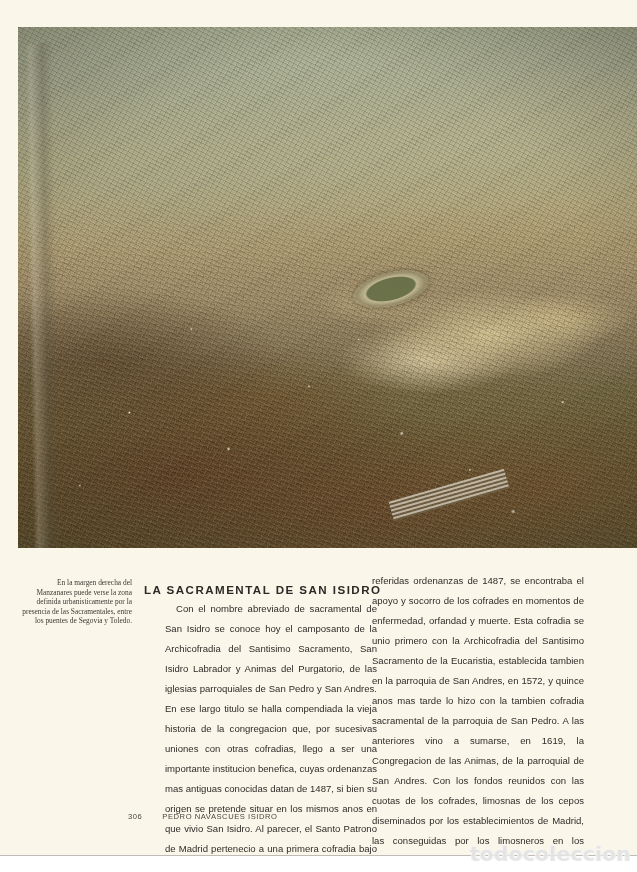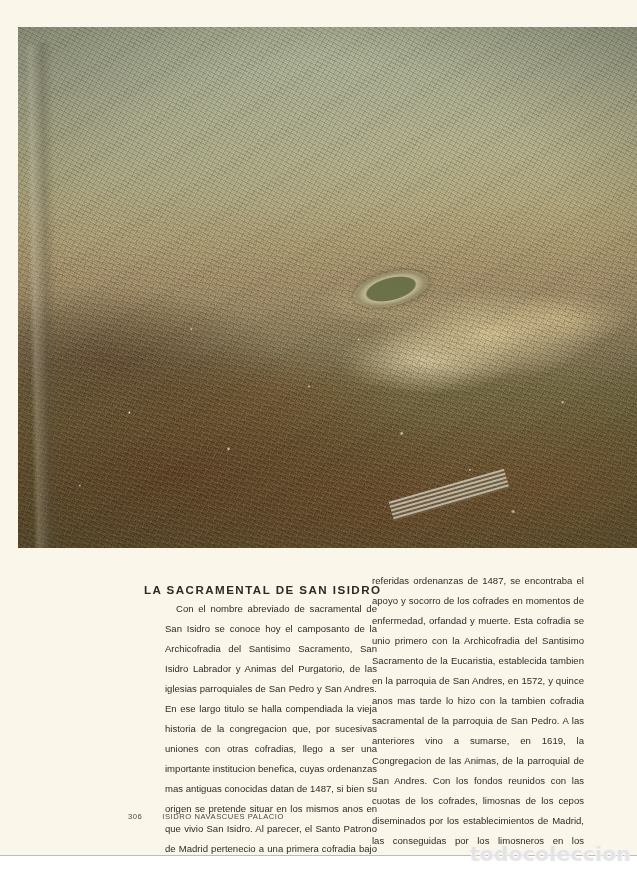--- a/index.html
+++ b/index.html
@@ -244,28 +244,29 @@
     <div class="photo-layer grain-a"></div>
     <div class="photo-layer grain-b"></div>
     <div class="photo-layer corridor"></div>
     <div class="photo-layer corridor2"></div>
     <div class="stadium"></div>
     <div class="photo-layer roofs"></div>
     <div class="sheds"></div>
     <div class="photo-layer vignette"></div>
   </div>
 
+  <div id="caption">En la margen derecha del Manzanares puede verse la zona definida urbanisticamente por la presencia de las Sacramentales, entre los puentes de Segovia y Toledo.</div>
 
   <h1 id="heading">LA SACRAMENTAL DE SAN ISIDRO</h1>
 
   <div class="col" id="col-left">Con el nombre abreviado de sacramental de San Isidro se conoce hoy el camposanto de la Archicofradia del Santisimo Sacramento, San Isidro Labrador y Animas del Purgatorio, de las iglesias parroquiales de San Pedro y San Andres. En ese largo titulo se halla compendiada la vieja historia de la congregacion que, por sucesivas uniones con otras cofradias, llego a ser una importante institucion benefica, cuyas ordenanzas mas antiguas conocidas datan de 1487, si bien su origen se pretende situar en los mismos anos en que vivio San Isidro. Al parecer, el Santo Patrono de Madrid pertenecio a una primera cofradia bajo la advocacion mariana y que luego fue conocida como de los Isidros o Labradores. Entre sus fines religiosos y humanitarios, segun las</div>
 
   <div class="col" id="col-right">referidas ordenanzas de 1487, se encontraba el apoyo y socorro de los cofrades en momentos de enfermedad, orfandad y muerte. Esta cofradia se unio primero con la Archicofradia del Santisimo Sacramento de la Eucaristia, establecida tambien en la parroquia de San Andres, en 1572, y quince anos mas tarde lo hizo con la tambien cofradia sacramental de la parroquia de San Pedro. A las anteriores vino a sumarse, en 1619, la Congregacion de las Animas, de la parroquial de San Andres. Con los fondos reunidos con las cuotas de los cofrades, limosnas de los cepos diseminados por los establecimientos de Madrid, las conseguidas por los limosneros en los puentes de Segovia y Toledo, etc., se pudo establecer un autentico montepio (1743), fundar un hospital propio en la calle del Aguila, asi como llegar a un concierto con el hospital de la Venerable Orden Tercera de</div>
 
   <div id="footer">
-    <span class="pageno">306</span><span>ISIDRO NAVASCUES PALACIO</span>
+    <span class="pageno">306</span><span>PEDRO NAVASCUES ISIDRO</span>
   </div>
 
   <div id="bottom-strip"></div>
   <div id="bottom-rule"></div>
   <div id="watermark">todocoleccion</div>
 
 </div>
 
 </body></html>

